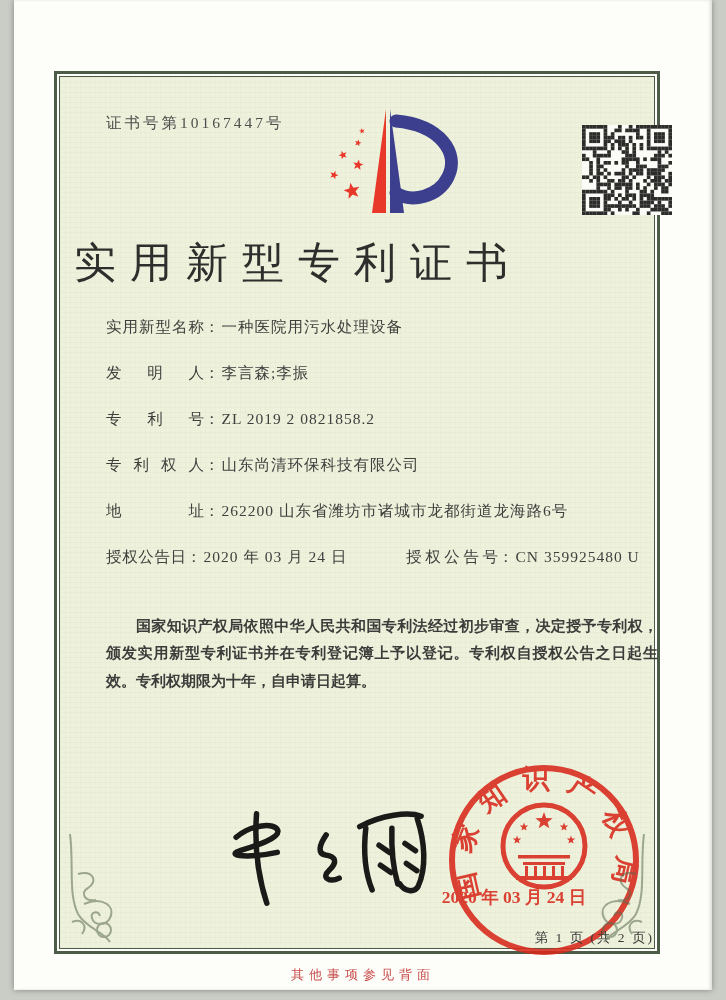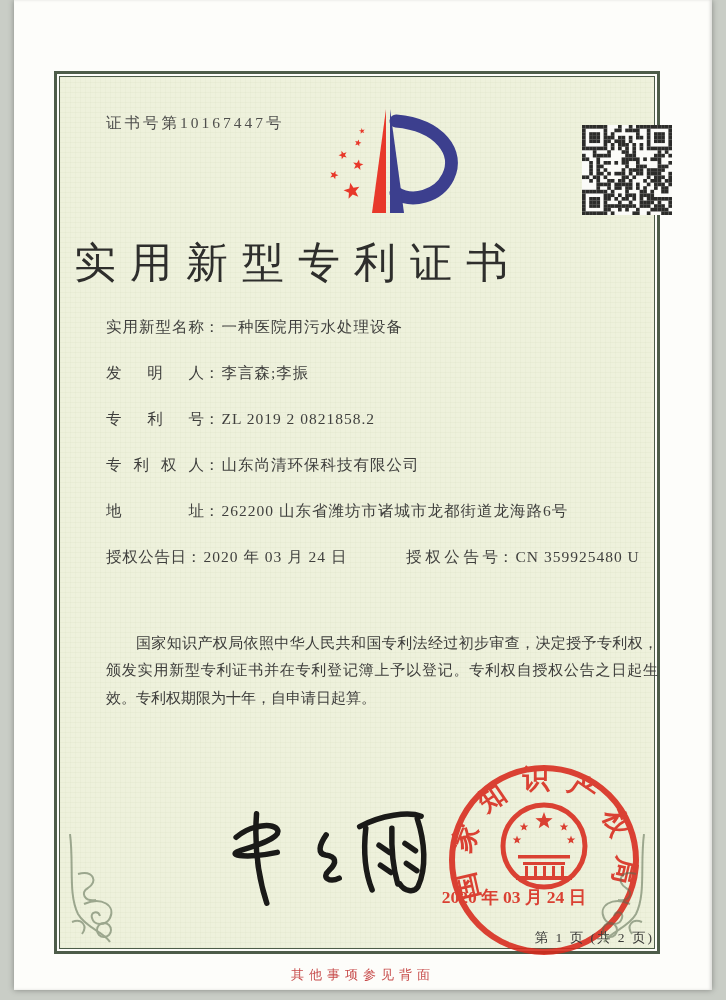--- a/index.html
+++ b/index.html
@@ -35,22 +35,22 @@
     font-size:42px;color:#2e2e2c;letter-spacing:14px;padding-left:14px;box-sizing:border-box;
   }
   .fields{position:absolute;left:46px;top:240px;width:540px;font-size:15.5px;color:#3f3f3d;}
   .f-row{height:46px;white-space:nowrap;}
   .f-label{display:inline-block;width:98px;text-align:justify;text-align-last:justify;}
   .f-colon{margin:0 2px 0 0;}
   .f-value{letter-spacing:1px;text-align:center;}
   .grant-right{position:absolute;left:300px;}
   .g-wrap{position:relative;}
   .body-text{
-    position:absolute;left:46px;top:553px;width:552px;
-    font-size:15px;line-height:27.4px;color:#3c3c3a;text-align:justify;
+    position:absolute;left:46px;top:536px;width:552px;
+    font-size:15px;line-height:27.4px;color:#3c3c3a;text-align:justify;font-weight:bold;
   }
   .body-text p{margin:0;text-indent:2em;}
   .signer{position:absolute;left:56px;top:768px;font-size:17.5px;color:#333;line-height:37px;}
   .signer .t{letter-spacing:9px;}
   .signer .n{letter-spacing:5px;}
   .signature{position:absolute;left:156px;top:724px;width:220px;height:120px;transform:rotate(-4deg);}
   .seal{position:absolute;left:364px;top:686px;width:240px;height:200px;opacity:.88;}
   .page-info{
     position:absolute;left:0;top:852px;width:100%;text-align:right;
     font-size:13.5px;letter-spacing:2px;color:#3b3b39;

